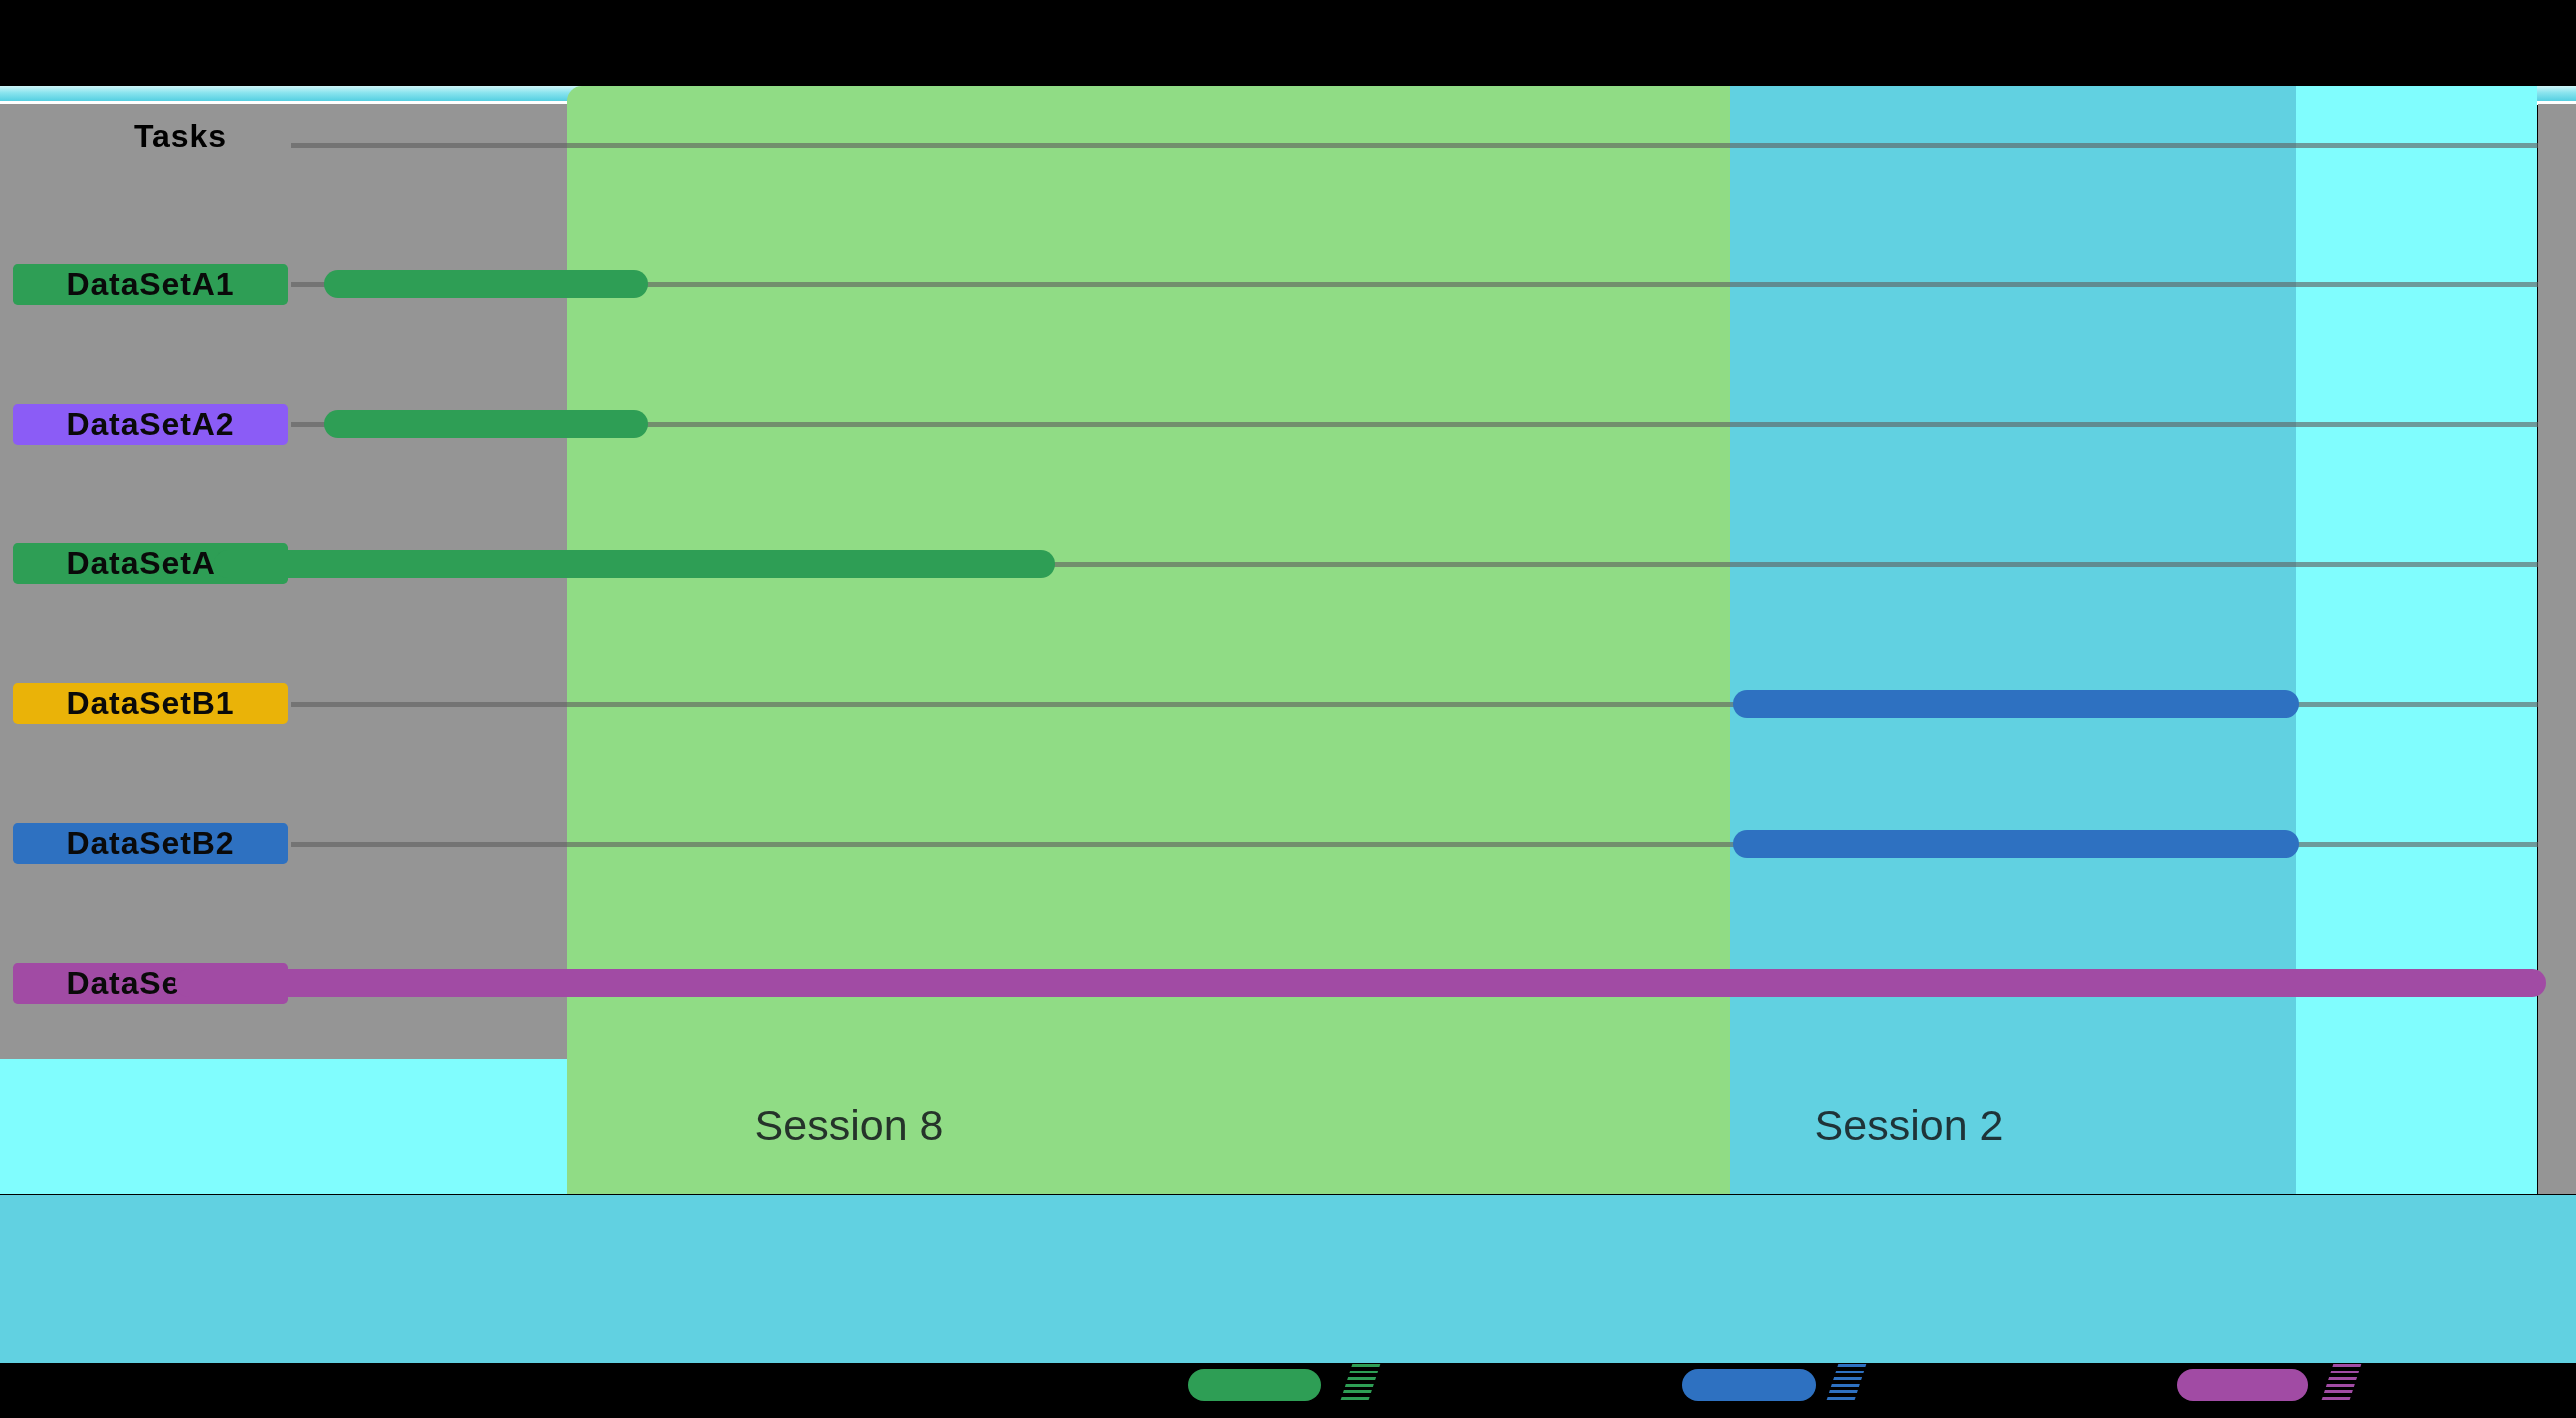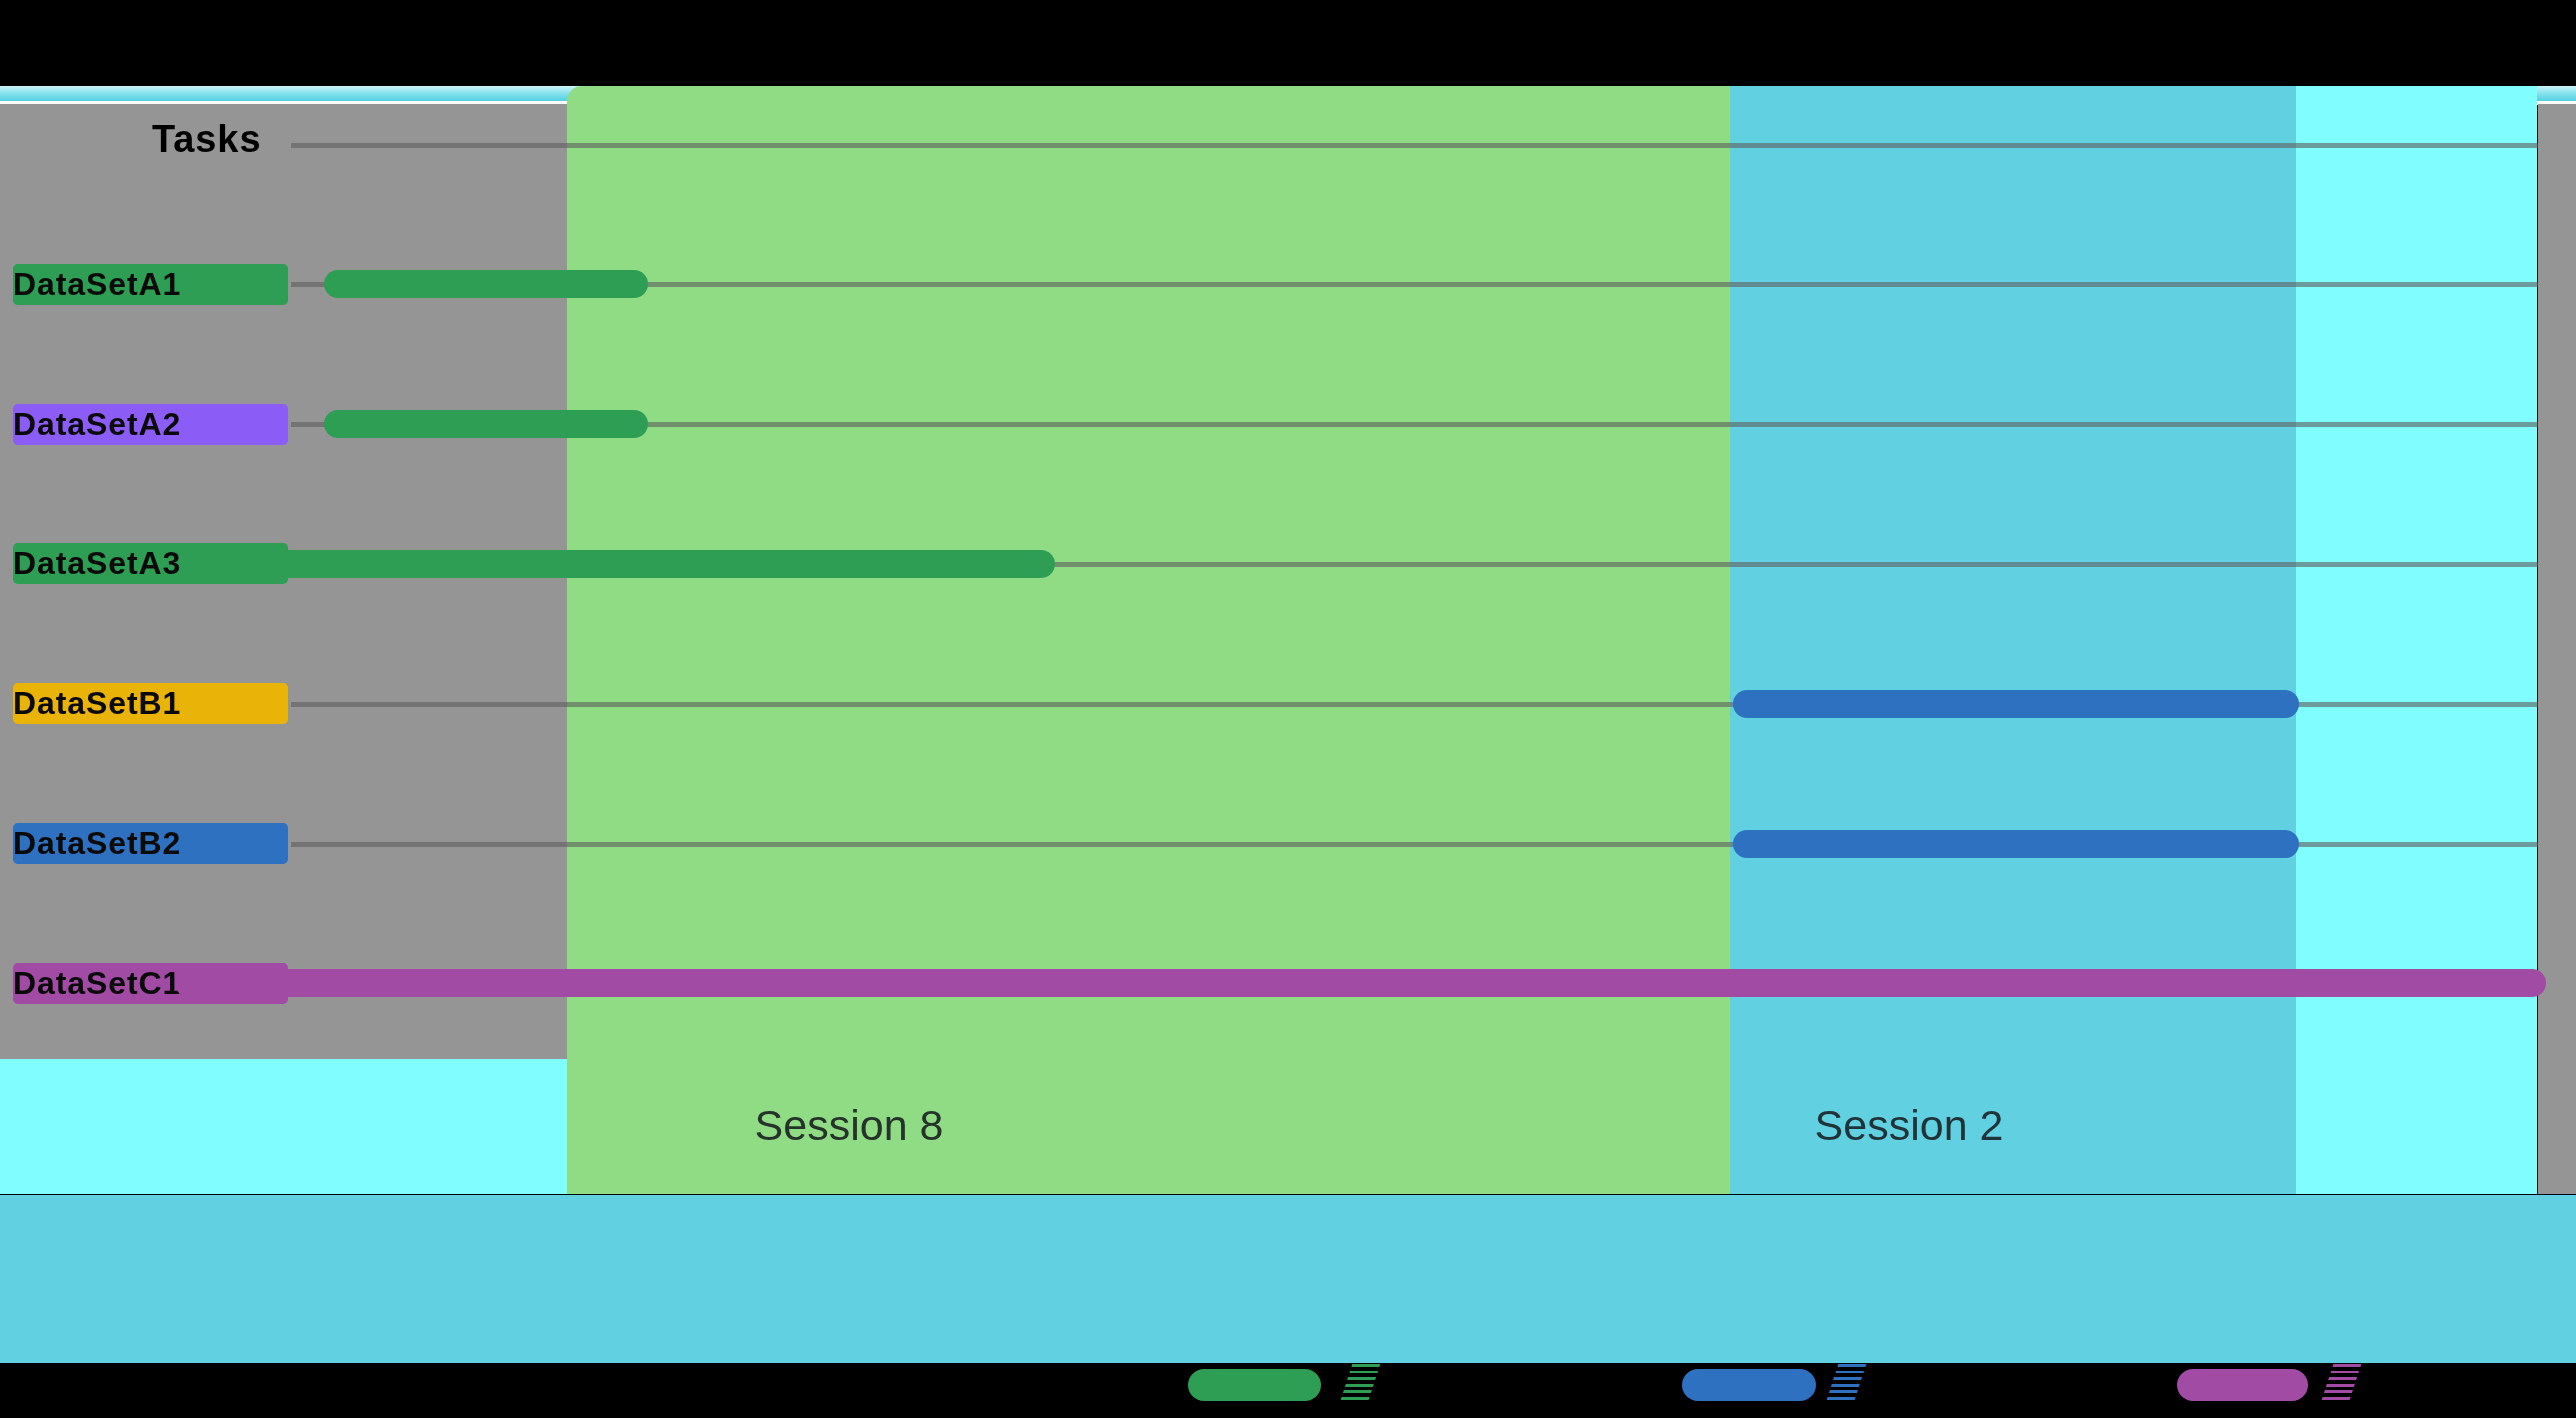--- a/index.html
+++ b/index.html
@@ -16,25 +16,25 @@
   #left-bottom-strip{left:0;top:1059px;width:567px;height:135px;background:#80fdfe;}
   #session1-panel{left:567px;top:86px;width:1163px;height:1108px;background:#90dc85;
     border-top-left-radius:15px;}
   #session2-panel{left:1730px;top:86px;width:567px;height:1108px;background:#61d1e1;}
   #post-session-panel{left:2296px;top:86px;width:241px;height:1108px;background:#80fdfe;}
   #right-gray-column{left:2538px;top:104px;width:38px;height:1090px;background:#959595;}
   #bottom-cyan-band{left:0;top:1195px;width:2576px;height:168px;background:#61d1e1;}
   
   .gridline{left:291px;width:2247px;height:4.7px;background:rgba(96,96,96,0.62);}
   
-  #chart-title{left:152px;top:118px;color:#000;font-size:38px;font-weight:bold;
+  #chart-title{left:134px;top:118px;color:#000;font-size:32px;font-weight:bold;
     letter-spacing:0.9px;}
   
   .row-pill{left:13px;width:275px;height:41px;border-radius:4.7px;
-    display:flex;align-items:center;justify-content:flex-start;}
+    display:flex;align-items:center;justify-content:center;}
   .row-pill span{color:#0a0a0a;font-size:32px;font-weight:bold;letter-spacing:0.9px;}
   
   .task-bar{height:28px;border-radius:14px;}
   
   .session-label{transform:translateX(-50%);font-size:43px;color:#25332a;}
   
   .legend-pill{top:1369px;height:32px;border-radius:16px;}
   .legend-slash{top:1364px;width:28px;height:39px;transform:skewX(-18deg);}
 </style>
 </head>

